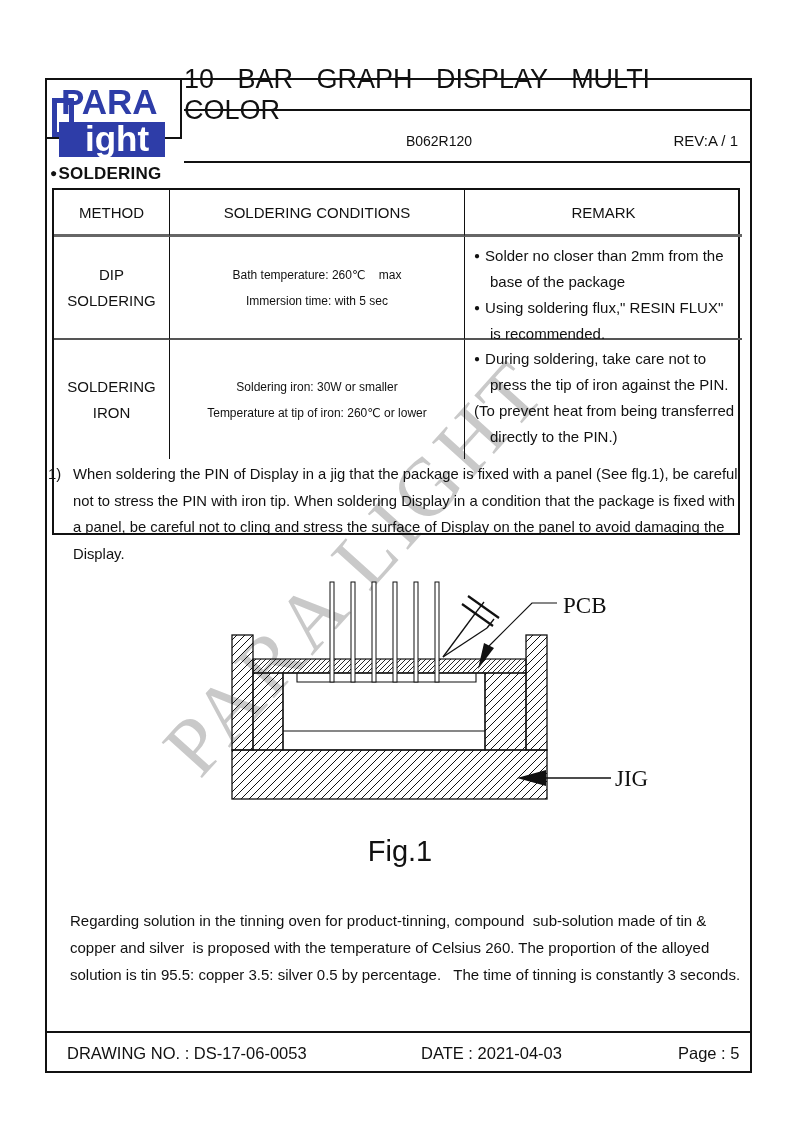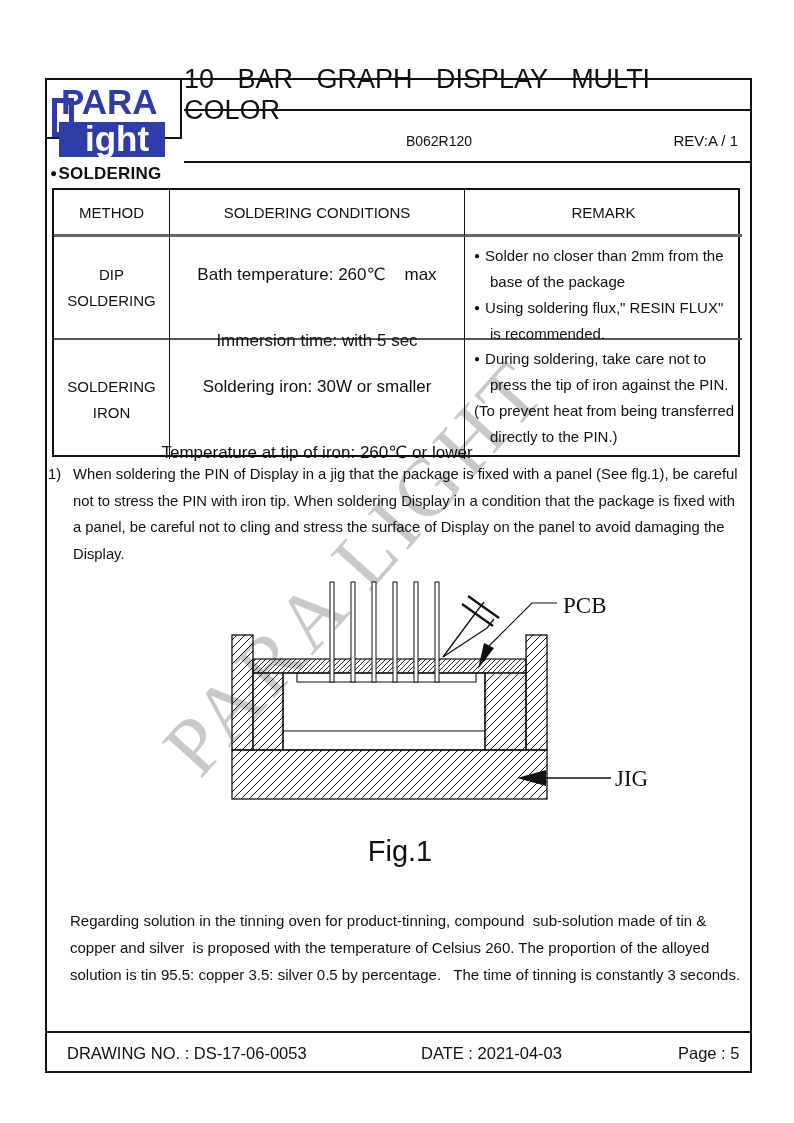--- a/index.html
+++ b/index.html
@@ -31,28 +31,28 @@
               display:flex; align-items:center; justify-content:center; font-size:27px; word-spacing:16px; }
   .title-r2 { position:absolute; left:184px; top:121px; width:566px; height:42px; border-bottom:2px solid #111; box-sizing:border-box; }
   .part-no  { position:absolute; left:175px; top:0; width:160px; height:40px; line-height:40px; text-align:center; font-size:14px; }
   .rev      { position:absolute; right:12px; top:0; height:28px; line-height:40px; font-size:15px; }
 
   
   .sec-head { position:absolute; left:50px; top:164px; font-size:17px; font-weight:bold; letter-spacing:.2px; }
   .sec-bullet { font-size:12px; vertical-align:2px; margin-right:1px; }
 
   
-  .stable { position:absolute; left:52px; top:188px; width:688px; height:269px; box-sizing:border-box;
+  .stable { position:absolute; left:52px; top:188px; width:688px; height:347px; box-sizing:border-box;
             border:2px solid #111; display:grid; grid-template-columns:116px 295px 277px; grid-template-rows:47px 103px 119px;
             font-size:15px; }
   .cell { box-sizing:border-box; display:flex; flex-direction:column; align-items:center; justify-content:center; }
   .cell.vline { border-right:1.5px solid #111; }
   .cell.hd { border-bottom:3px solid #666; }
   .cell.r1 { border-bottom:2.5px solid #555; }
-  .cond-line { white-space:pre; line-height:26px; text-align:center; font-size:17px;margin-top:40px; }
+  .cond-line { white-space:pre; line-height:26px; text-align:center; font-size:12px; }
   .meth-line { line-height:26px; }
   .remark { align-items:stretch; justify-content:flex-start; padding:6px 6px 4px 9px; }
   .remark p { margin:0; padding-left:16px; text-indent:-16px; line-height:26px; }
   .blt { font-size:10px; vertical-align:2px; margin-right:5px; }
 
   
   .note { position:absolute; left:48px; top:461px; width:702px; display:flex; font-size:14.8px; line-height:26.5px; }
   .note-num { width:25px; flex:none; }
   .note-text { flex:1; padding-right:4px; }
 

